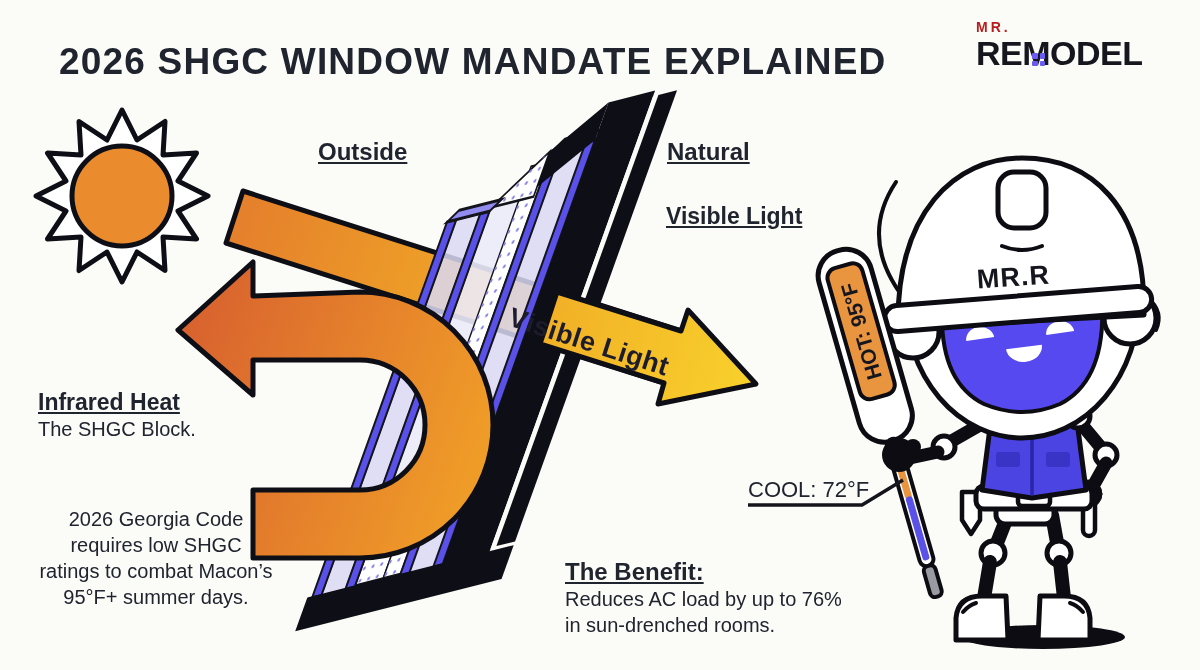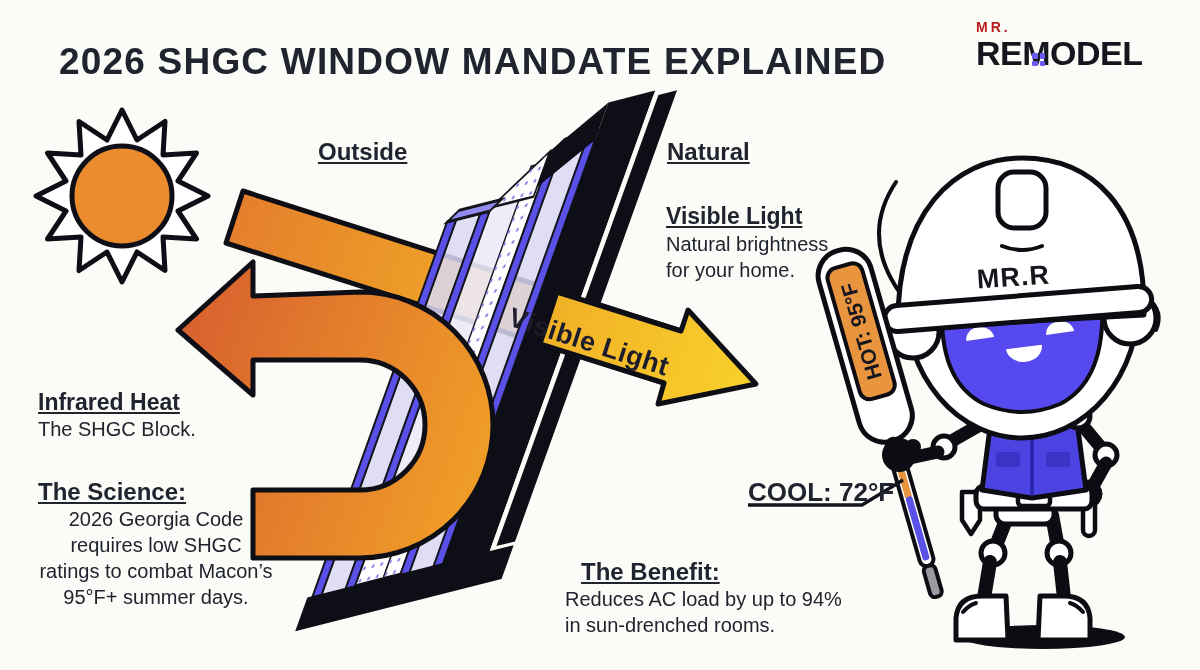--- a/index.html
+++ b/index.html
@@ -15,21 +15,21 @@
   .logo-name{position:relative;display:block;font-size:34px;font-weight:800;
     letter-spacing:-0.5px;color:#16161f;margin-top:2px;}
   .logo-window{position:absolute;left:56px;top:17px;width:13px;height:13px;
     display:grid;grid-template-columns:1fr 1fr;grid-template-rows:1fr 1fr;gap:2px;}
   .logo-window i{background:#6a5cf0;border-radius:1px;}
   .lbl{position:absolute;line-height:1.3;}
   .b{font-weight:800;text-decoration:underline;}
   .s24{font-size:24px;}
   .s23{font-size:23px;}
   .s20{font-size:20px;}
-  .cool{font-size:26px;font-weight:700;white-space:nowrap;}
+  .cool{font-size:22px;font-weight:400;white-space:nowrap;}
 </style>
 </head>
 <body>
 
 <div class="canvas">
 
   <svg class="scene" viewBox="0 0 1200 670">
     <defs>
       <linearGradient id="beamGrad" gradientUnits="userSpaceOnUse" x1="243" y1="215" x2="750" y2="380">
         <stop offset="0" stop-color="#e5802c"></stop>
@@ -205,25 +205,23 @@
           <i></i>
           <i></i>
         </span>
     </span>
   </div>
 
   <div class="lbl b s24" style="left:318px;top:136px;">Outside</div>
   <div class="lbl b s24" style="left:667px;top:136px;">Natural</div>
 
   <div class="lbl b s23" style="left:666px;top:202px;">Visible Light</div>
-  <div class="lbl s20" style="left:666px;top:231px;width:165px;">Natural brightness for your home.</div>
 
   <div class="lbl b s23" style="left:38px;top:388px;">Infrared Heat</div>
   <div class="lbl s20" style="left:38px;top:416px;">The SHGC Block.</div>
 
-  <div class="lbl b s24" style="left:38px;top:476px;">The Science:</div>
   <div class="lbl s20" style="left:38px;top:506px;width:236px;text-align:center;">2026 Georgia Code requires low SHGC ratings to combat Macon’s 95°F+ summer days.</div>
 
-  <div class="lbl b s24" style="left:581px;top:556px;">The Benefit:</div>
-  <div class="lbl s20" style="left:565px;top:586px;width:278px;">Reduces AC load by up to 94% in sun-drenched rooms.</div>
+  <div class="lbl b s24" style="left:565px;top:556px;">The Benefit:</div>
+  <div class="lbl s20" style="left:565px;top:586px;width:278px;">Reduces AC load by up to 76% in sun-drenched rooms.</div>
 
   <div class="lbl cool" style="left:748px;top:476px;">COOL: 72°F</div>
 </div>
 
 </body></html>

